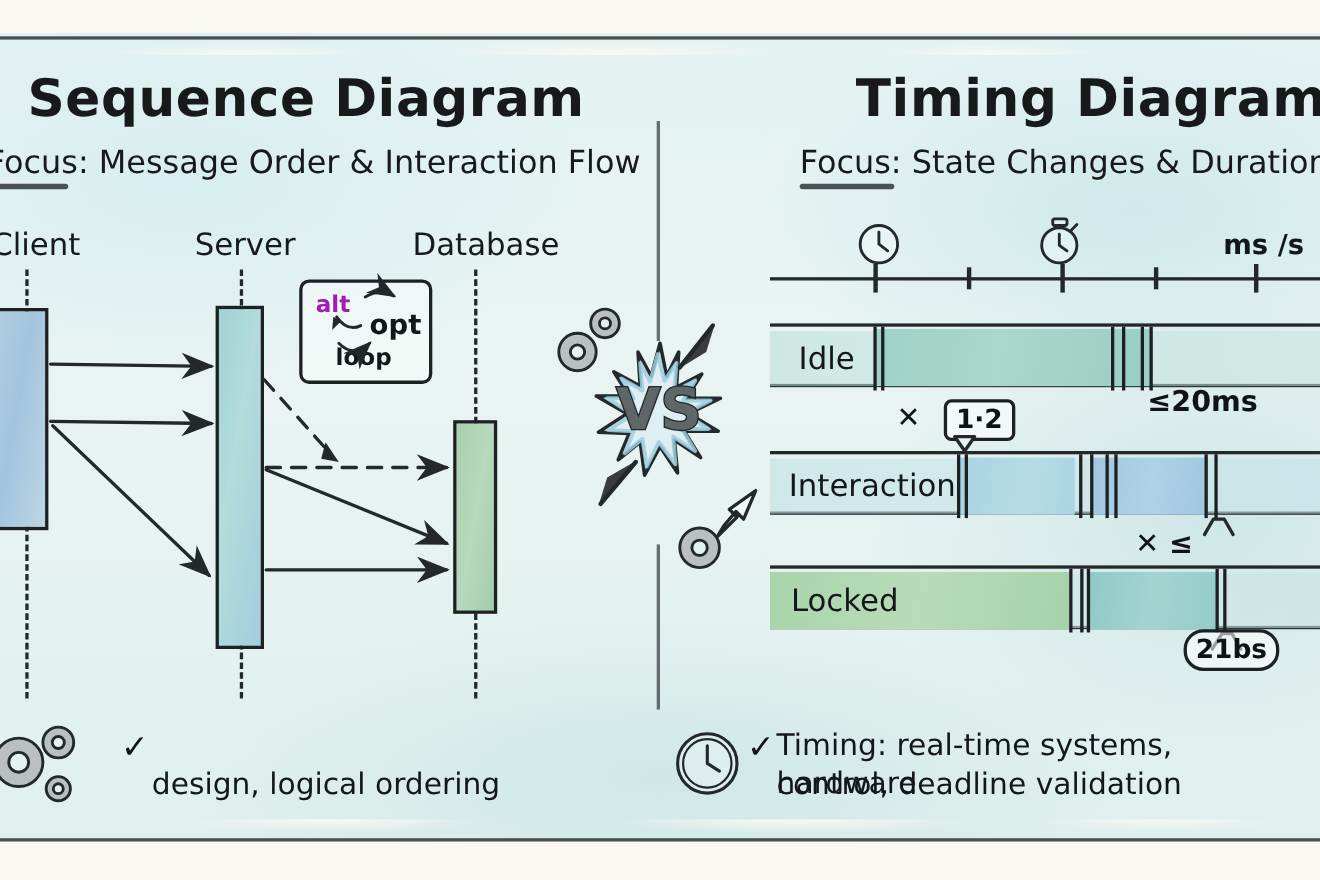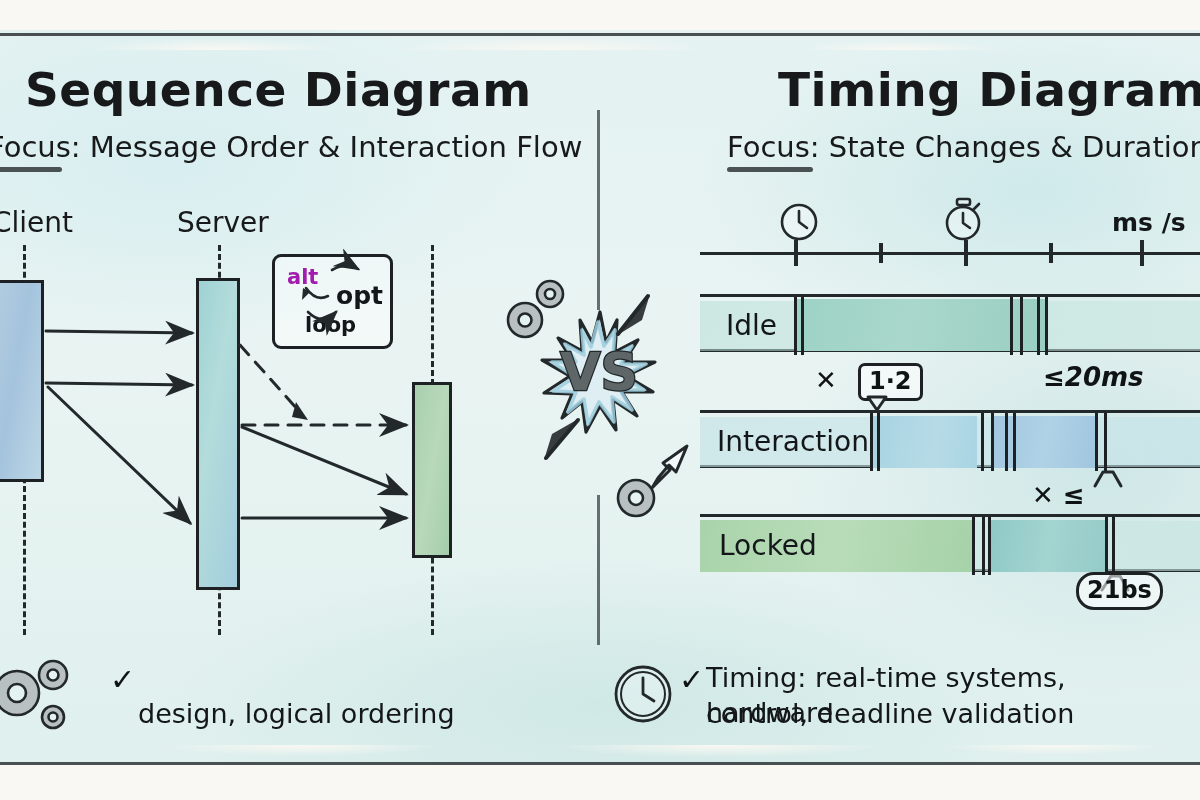--- a/index.html
+++ b/index.html
@@ -94,20 +94,21 @@
 
   <div class="divider" style="left:597px;top:110px;height:200px;"></div>
   <div class="divider" style="left:597px;top:495px;height:150px;"></div>
 
   <div class="title" style="left:25px;top:62px;">Sequence Diagram</div>
   <div class="subtitle" style="left:-12px;top:130px;">Focus: Message Order &amp; Interaction Flow</div>
   <div class="uline" style="left:-12px;top:167px;width:74px;"></div>
 
   <div class="lifelabel" style="left:-8px;top:206px;">Client</div>
   <div class="lifelabel" style="left:177px;top:206px;">Server</div>
+  <div class="lifelabel" style="left:375px;top:206px;">Database</div>
 
   <div class="lifeline" style="left:23px;top:245px;height:390px;"></div>
   <div class="lifeline" style="left:218px;top:245px;height:390px;"></div>
   <div class="lifeline" style="left:431px;top:245px;height:390px;"></div>
 
   <div class="actbar" style="left:-8px;top:280px;width:52px;height:202px;background:linear-gradient(100deg,#b2cde0 0%,#a4c3dd 45%,#bcd6e5 100%);"></div>
   <div class="actbar" style="left:196px;top:278px;width:44px;height:312px;background:linear-gradient(100deg,#9fd2d4 0%,#b3dcdb 40%,#a3cddd 100%);"></div>
   <div class="actbar" style="left:412px;top:382px;width:40px;height:176px;background:linear-gradient(100deg,#a8cfae 0%,#b8d9bb 50%,#a4cdaa 100%);"></div>
 
   <svg style="position:absolute;left:0;top:0;width:600px;height:700px;">
@@ -223,21 +224,21 @@
     <div class="vline" style="left:337px;top:0;height:58px;"></div>
     <div class="vline" style="left:345px;top:0;height:58px;"></div>
   </div>
   <div class="rowlabel" style="left:726px;top:309px;">Idle</div>
 
   <div class="annot" style="left:815px;top:365px;">✕</div>
   <div class="callout" style="left:858px;top:363px;">1·2</div>
   <svg style="position:absolute;left:866px;top:396px;width:24px;height:18px;">
     <path class="ink" style="fill:#e9f4f2;stroke-width:3" d="M2,1 L20,1 L11,14 Z"></path>
   </svg>
-  <div class="annot" style="left:1043px;top:362px;font-style:italic;">≤20ms</div>
+  <div class="annot" style="left:1043px;top:351px;">≤20ms</div>
 
   <div class="rowframe" style="left:700px;top:410px;width:500px;height:58px;">
     <div class="band" style="left:0;top:4px;width:500px;height:50px;background:linear-gradient(90deg,#bfe0e4 0%,#c9e6ea 50%,#c2e2e8 100%);opacity:.6;"></div>
     <div class="band" style="left:172px;top:3px;width:105px;height:52px;background:linear-gradient(100deg,#a8d3e2 0%,#b6dbe6 60%,#a9d4e3 100%);"></div>
     <div class="band" style="left:293px;top:3px;width:105px;height:52px;background:linear-gradient(100deg,#a2c6e0 0%,#b0d2e6 50%,#9fc5df 100%);"></div>
     <div class="vline" style="left:170px;top:0;height:58px;"></div>
     <div class="vline" style="left:177px;top:0;height:58px;"></div>
     <div class="vline" style="left:281px;top:0;height:58px;"></div>
     <div class="vline" style="left:291px;top:0;height:58px;"></div>
     <div class="vline" style="left:305px;top:0;height:58px;"></div>

